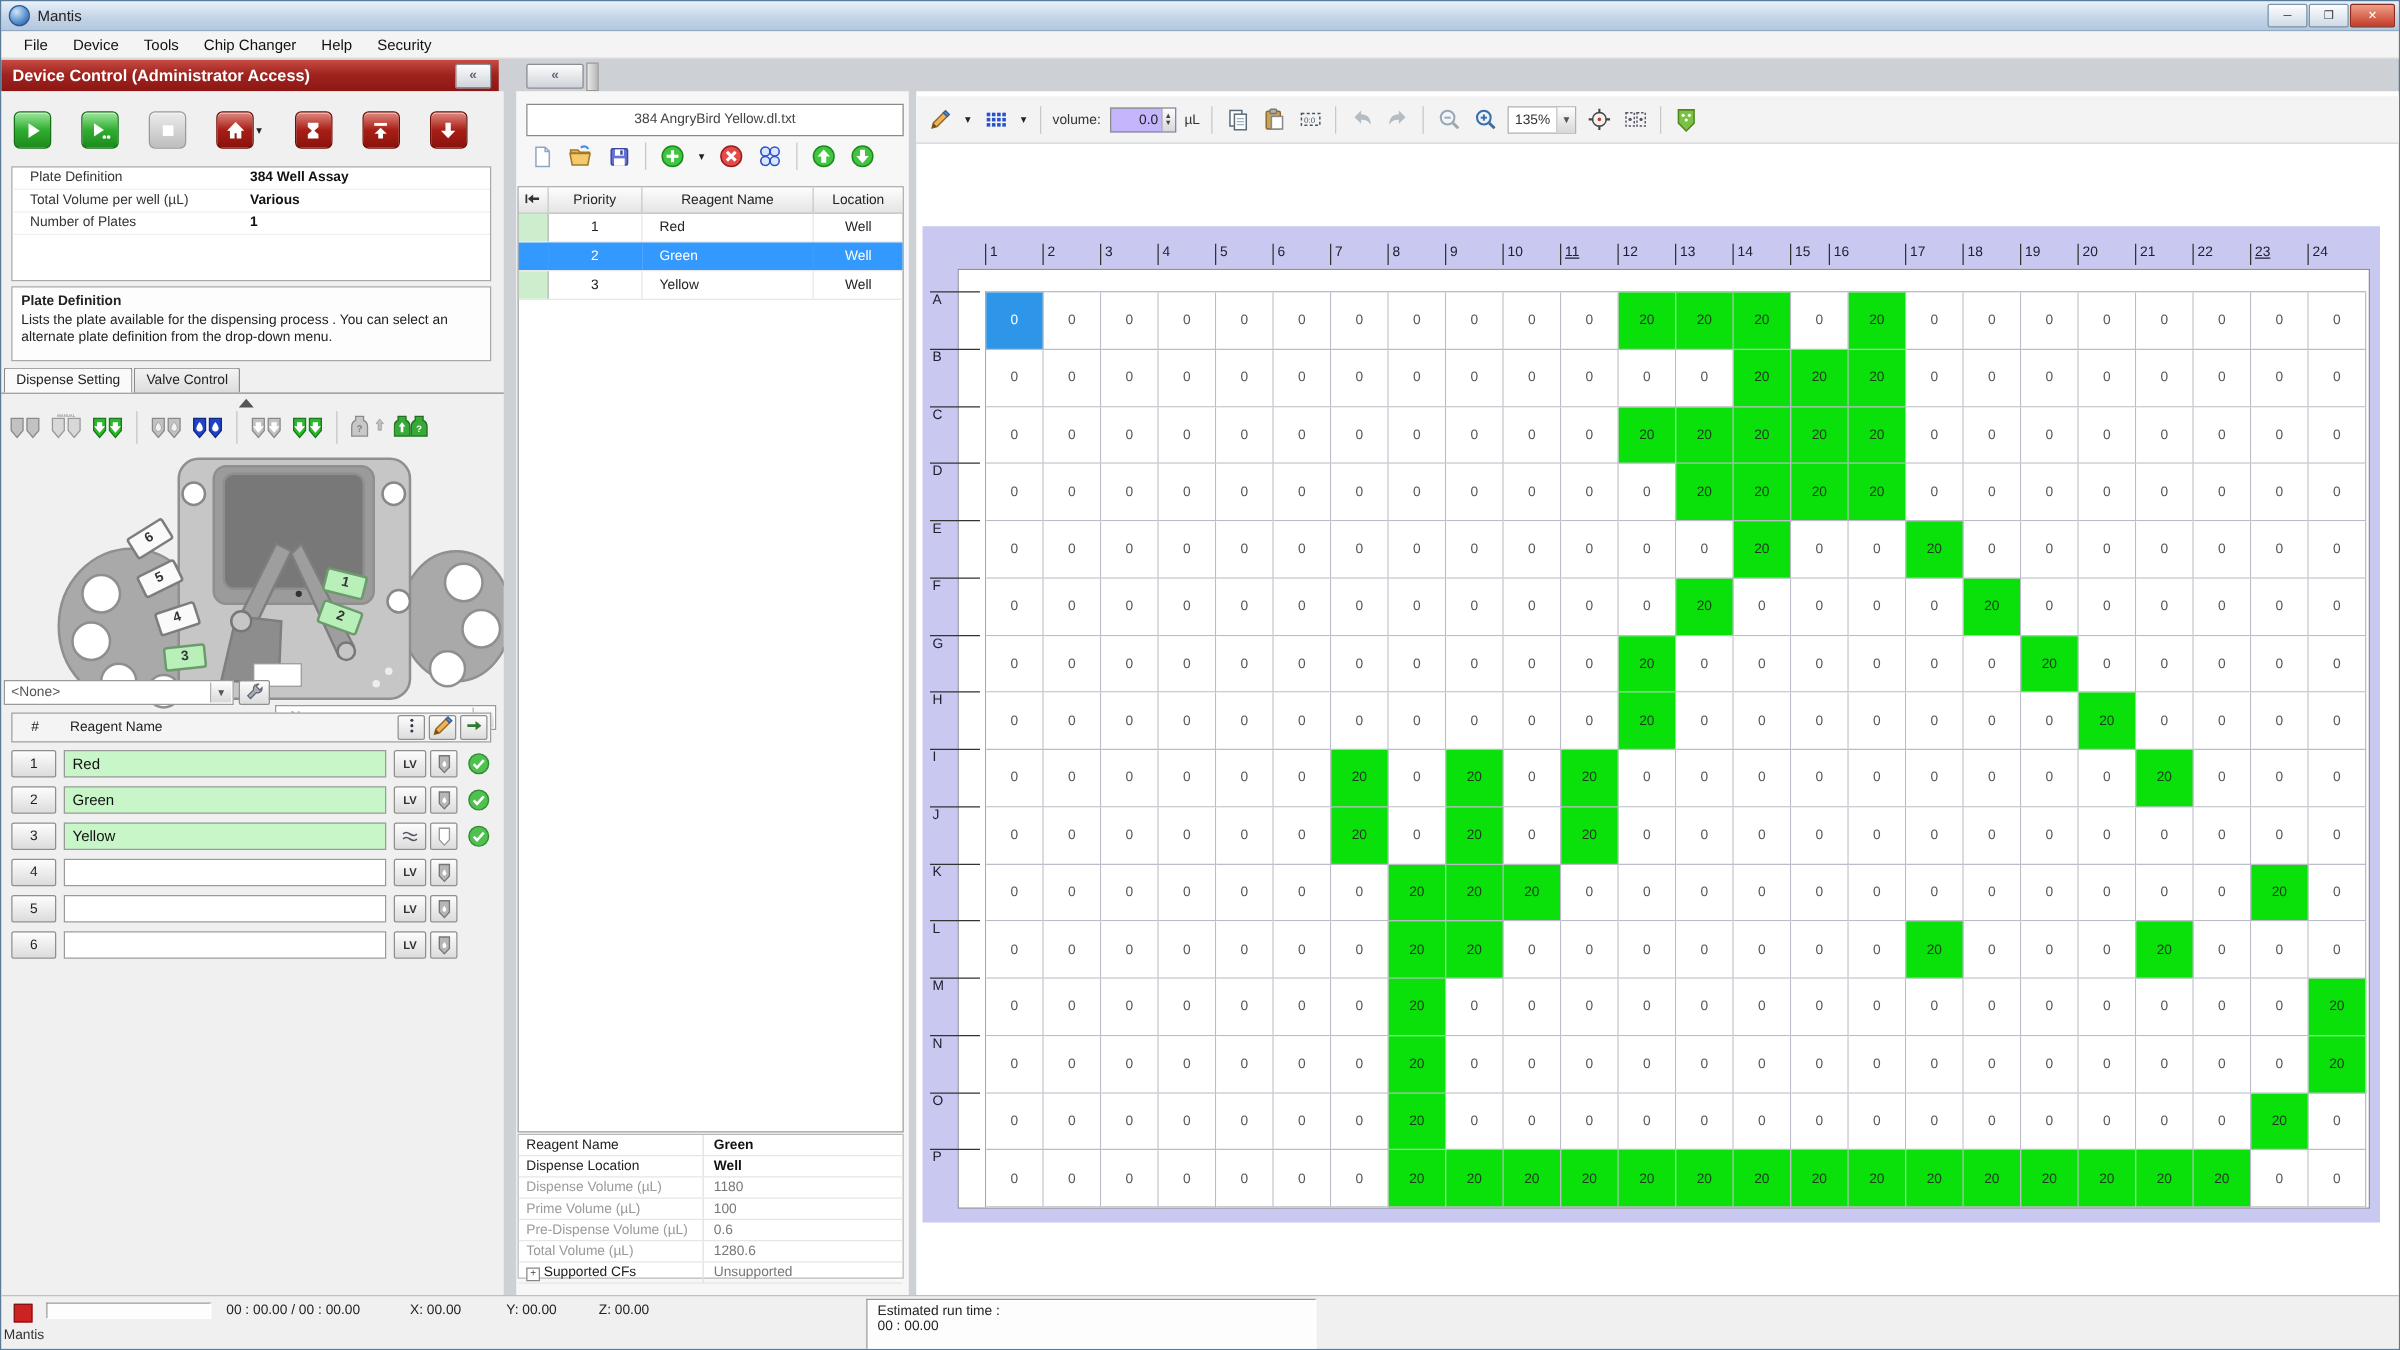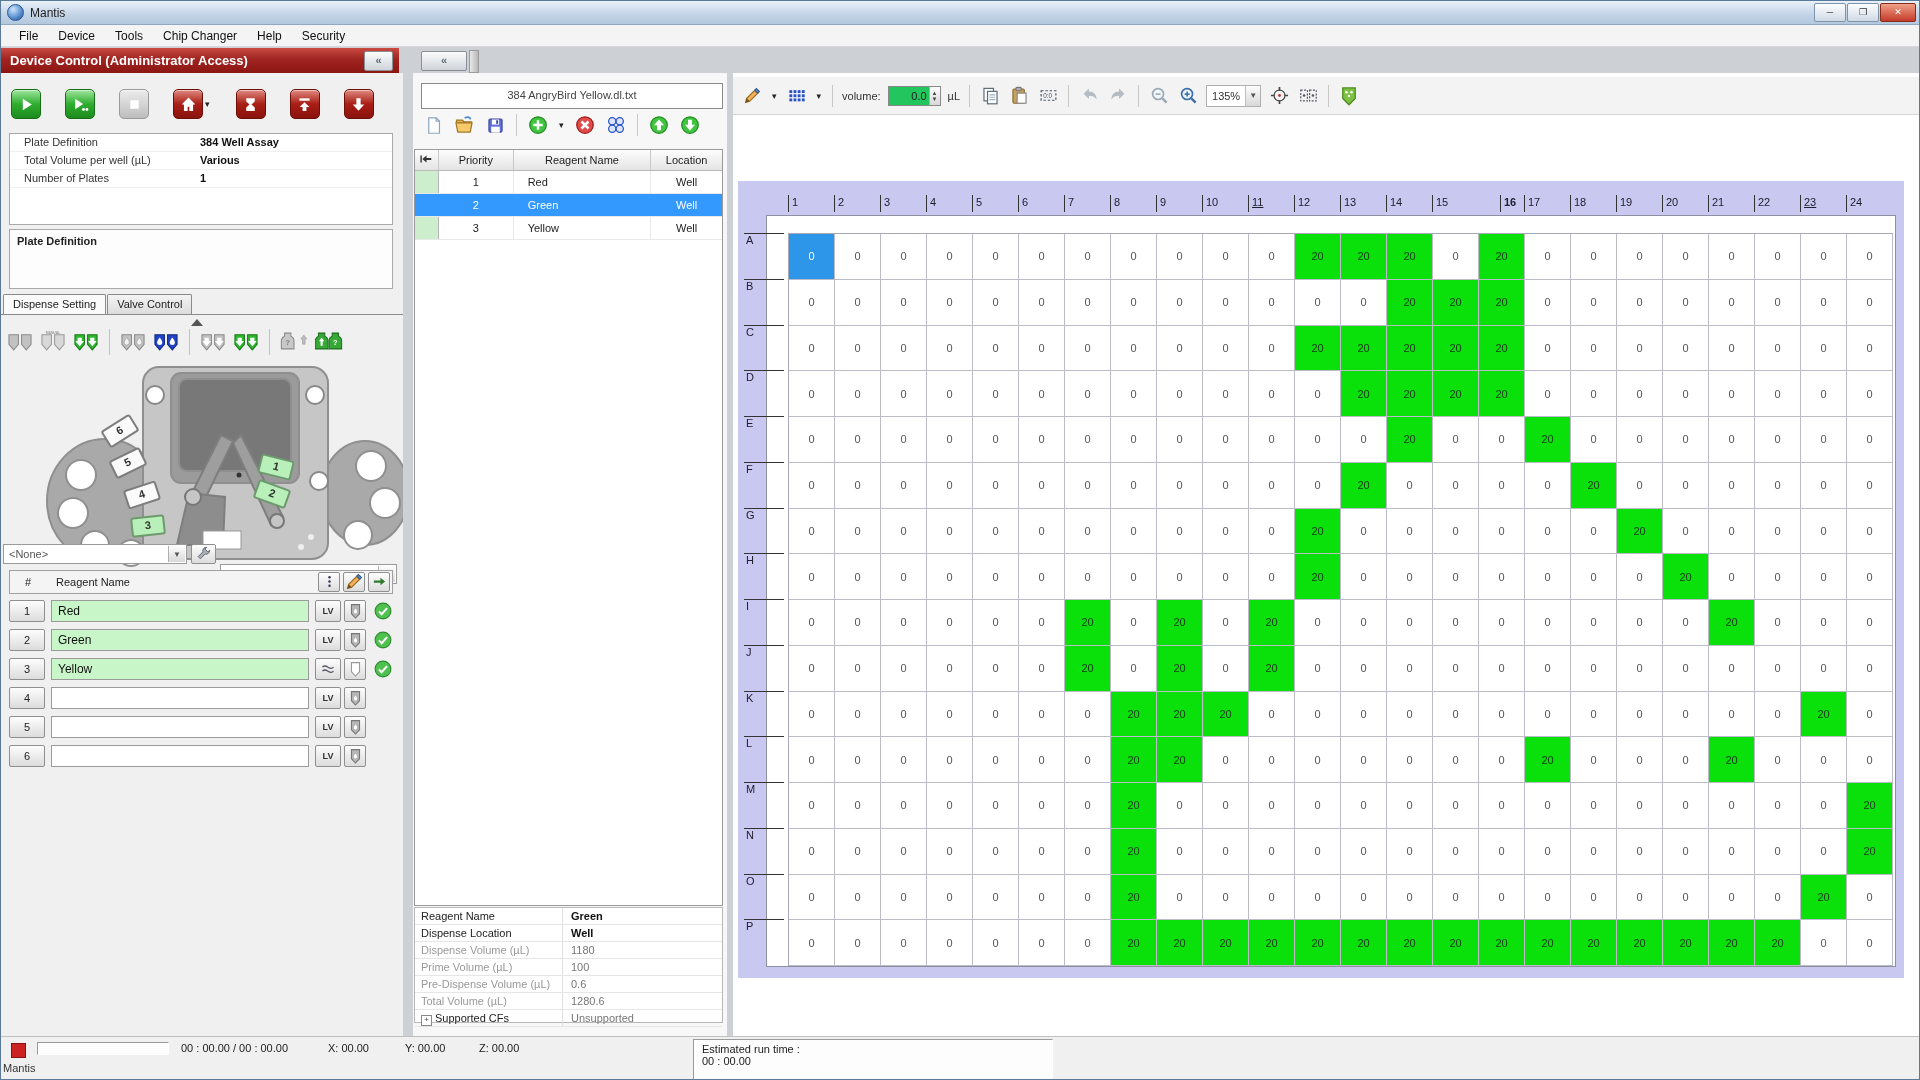--- a/index.html
+++ b/index.html
@@ -52,21 +52,21 @@
   .namefield.green{background:#c9f6c9;}
   .modebtn{width:26px;height:22px;font-weight:bold;font-size:9px;color:#333;margin-left:6px;}
   .chipbtn{width:22px;height:22px;display:inline-flex;align-items:center;justify-content:center;margin-left:3px;}
   .checkslot{width:20px;height:20px;margin-left:7px;display:inline-flex;align-items:center;justify-content:center;}
   
   .fnbox{border:1px solid #8a8a8a;background:#fff;text-align:center;line-height:22px;font-size:11px;color:#444;}
   #ftools,#gtools{display:flex;align-items:center;gap:7px;}
   .fico{width:24px;height:24px;display:inline-flex;align-items:center;justify-content:center;}
   .gico{width:22px;height:22px;display:inline-flex;align-items:center;justify-content:center;}
   .vsep{width:1px;height:22px;background:#c8c8c8;margin:0 2px;}
-  .spinbox{display:inline-flex;border:1px solid #8a8a8a;background:#22c55e;height:18px;align-items:center;}
+  .spinbox{display:inline-flex;border:1px solid #8a8a8a;background:#c4b5fd;height:18px;align-items:center;}
   .spinbox .sval{width:38px;text-align:right;font-size:11px;padding-right:2px;}
   .spn{display:flex;flex-direction:column;font-size:6px;line-height:6px;color:#444;background:linear-gradient(#fdfdfd,#d8d8d8);border-left:1px solid #b0b0b0;height:100%;justify-content:center;padding:0 2px;}
   .zoomsel{display:inline-flex;align-items:center;border:1px solid #b0b0b0;background:#fff;height:20px;padding-left:5px;font-size:11px;color:#333;}
   .zoomsel .dd{margin-left:5px;font-size:8px;color:#555;background:linear-gradient(#fdfdfd,#d8d8d8);height:100%;display:flex;align-items:center;padding:0 3px;border-left:1px solid #c0c0c0;}
   
   .plist{border:1px solid #9a9a9a;background:#fff;box-sizing:border-box;}
   .phdr{display:flex;height:20px;background:linear-gradient(#fdfdfd,#e4e4e4);border-bottom:1px solid #b8b8b8;font-size:11px;color:#222;}
   .phc{border-right:1px solid #c8c8c8;display:flex;align-items:center;justify-content:center;box-sizing:border-box;}
   .prow{display:flex;height:22px;font-size:11px;border-bottom:1px solid #e8e8e8;}
   .pc{display:flex;align-items:center;justify-content:center;box-sizing:border-box;border-right:1px solid #e8e8e8;}
@@ -193,20 +193,21 @@
           <span class="lbl">Total Volume per well (µL)</span>
           <span class="val">Various</span>
         </div>
         <div class="irow">
           <span class="lbl">Number of Plates</span>
           <span class="val">1</span>
         </div>
       </div>
     <div class="abs descbox" style="left:8px;top:156px;width:384px;height:60px;">
       <b>Plate Definition</b>
+      <span>Lists the plate available for the dispensing process . You can select an alternate plate definition from the drop-down menu.</span>
     </div>
     <div class="abs" id="tabs" style="left:2px;top:221px;"><span class="tab active">Dispense Setting</span><span class="tab">Valve Control</span></div>
     <div class="abs tabline" style="left:0;top:241px;width:402px;"></div>
     <div class="abs splitarrow" style="left:190px;top:246px;"></div>
     <div class="abs" id="chiprow" style="left:6px;top:256px;">
         <span><svg width="26" height="20" viewBox="0 0 24 19">
             <g transform="translate(1,3)">
               <path d="M.5.5h9v9.2L5 15 .5 9.7z" fill="#c2c2c2" stroke="#8a8a8a"></path>
             </g>
             <g transform="translate(13,3)">
@@ -712,21 +713,21 @@
       <div class="colhdr" style="left: 280px;">6</div>
       <div class="colhdr" style="left: 326px;">7</div>
       <div class="colhdr" style="left: 372px;">8</div>
       <div class="colhdr" style="left: 418px;">9</div>
       <div class="colhdr" style="left: 464px;">10</div>
       <div class="colhdr" style="left: 510px; text-decoration: underline;">11</div>
       <div class="colhdr" style="left: 556px;">12</div>
       <div class="colhdr" style="left: 602px;">13</div>
       <div class="colhdr" style="left: 648px;">14</div>
       <div class="colhdr" style="left: 694px;">15</div>
-      <div class="colhdr" style="left: 762px; font-weight: bold;">16</div>
+      <div class="colhdr" style="left: 725px;">16</div>
       <div class="colhdr" style="left: 786px;">17</div>
       <div class="colhdr" style="left: 832px;">18</div>
       <div class="colhdr" style="left: 878px;">19</div>
       <div class="colhdr" style="left: 924px;">20</div>
       <div class="colhdr" style="left: 970px;">21</div>
       <div class="colhdr" style="left: 1016px;">22</div>
       <div class="colhdr" style="left: 1062px; text-decoration: underline;">23</div>
       <div class="colhdr" style="left: 1108px;">24</div>
       <div class="rowhdr" style="top: 52px;">A</div>
       <div class="rowhdr" style="top: 97.75px;">B</div>

